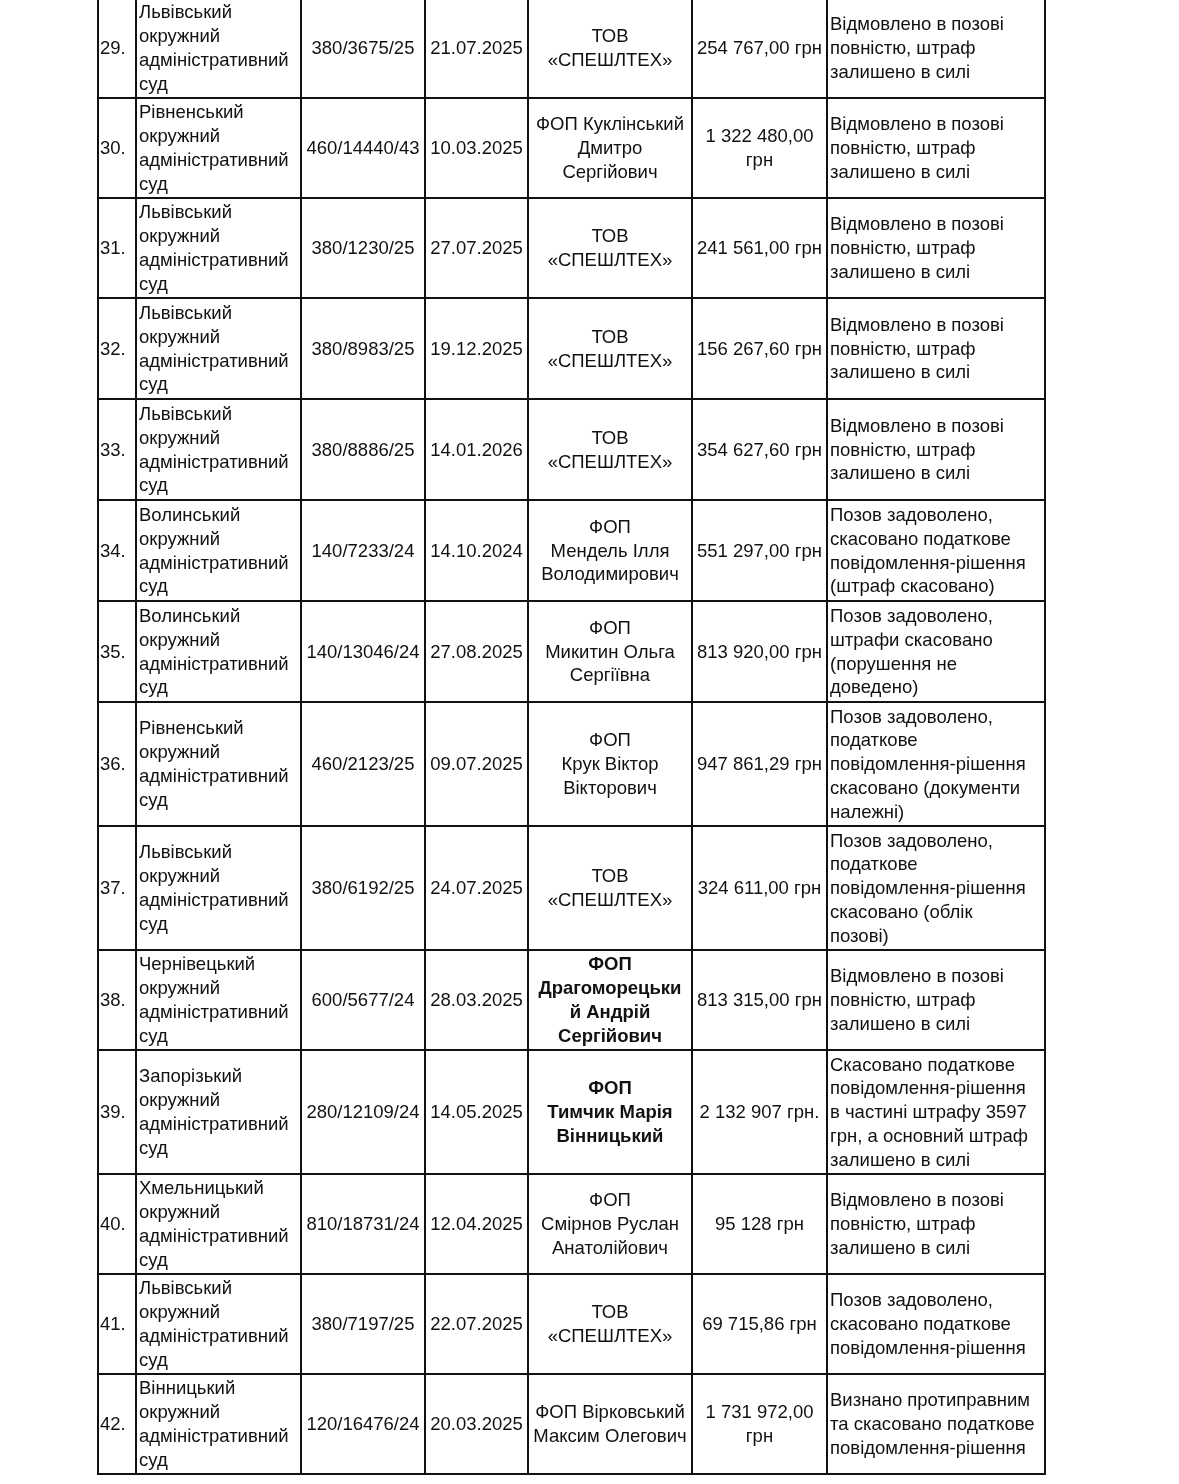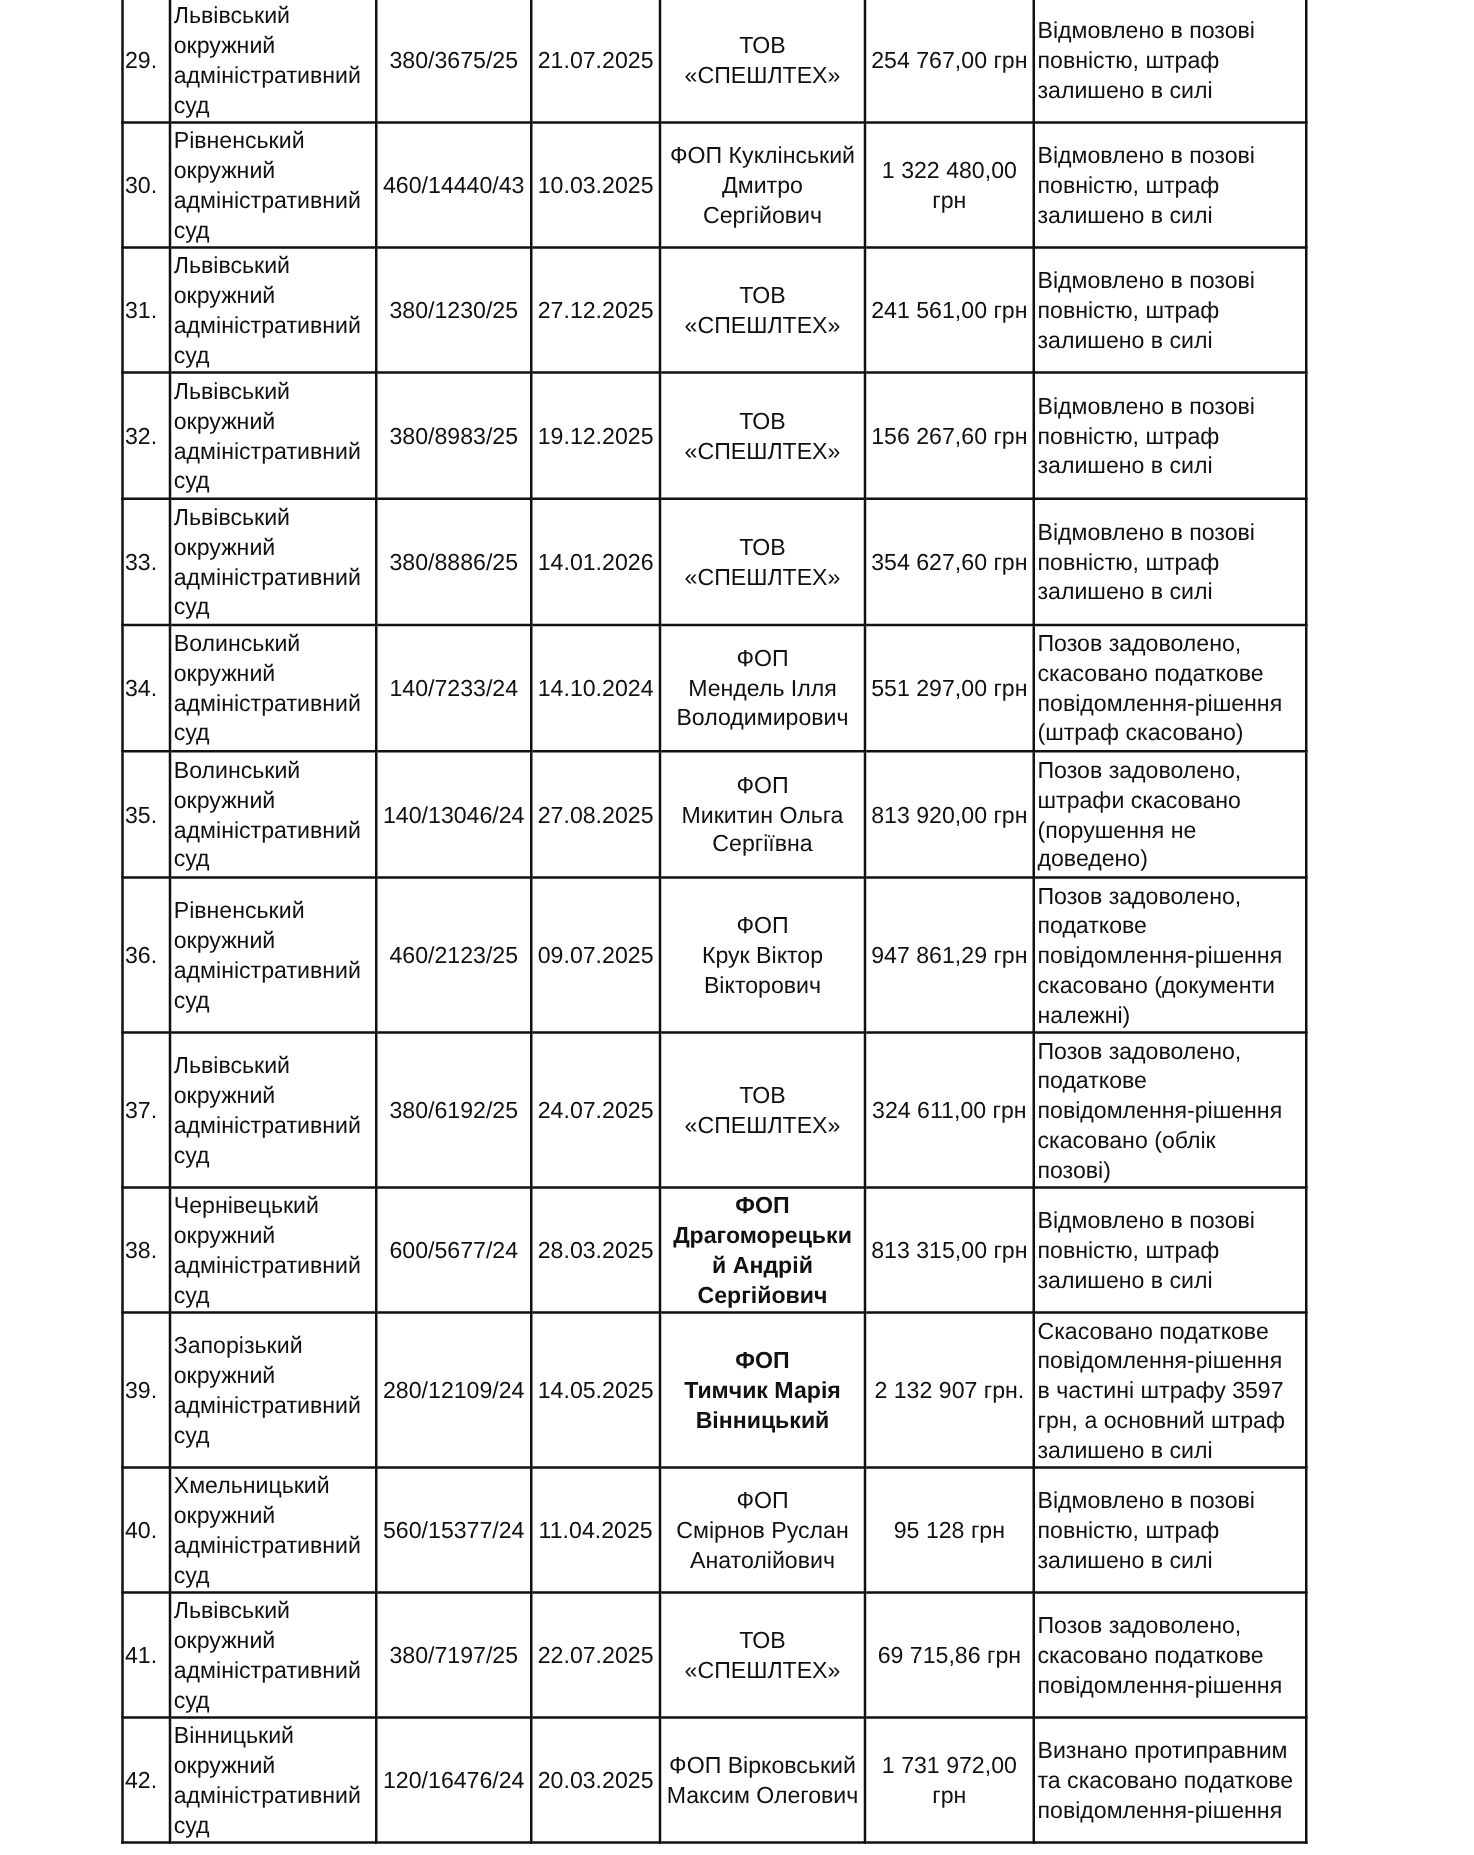--- a/index.html
+++ b/index.html
@@ -112,21 +112,21 @@
 
   <tr style="height: 100px;">
     <td class="num"><span>31.</span></td>
     <td class="court">
           <span class="line">Львівський</span>
           <span class="line">окружний</span>
           <span class="line">адміністративний</span>
           <span class="line">суд</span>
         </td>
     <td class="case"><span>380/1230/25</span></td>
-    <td class="date"><span>27.12.2025</span></td>
+    <td class="date"><span>27.07.2025</span></td>
     <td class="party">
           <span class="line">ТОВ</span>
           <span class="line">«СПЕШЛТЕХ»</span>
         </td>
     <td class="amount">
           <span class="line">241 561,00 грн</span>
         </td>
     <td class="result">
           <span class="line">Відмовлено в позові</span>
           <span class="line">повністю, штраф</span>
@@ -341,22 +341,22 @@
   </tr>
 
   <tr style="height: 100px;">
     <td class="num"><span>40.</span></td>
     <td class="court">
           <span class="line">Хмельницький</span>
           <span class="line">окружний</span>
           <span class="line">адміністративний</span>
           <span class="line">суд</span>
         </td>
-    <td class="case"><span>560/15377/24</span></td>
-    <td class="date"><span>11.04.2025</span></td>
+    <td class="case"><span>810/18731/24</span></td>
+    <td class="date"><span>12.04.2025</span></td>
     <td class="party">
           <span class="line">ФОП</span>
           <span class="line">Смірнов Руслан</span>
           <span class="line">Анатолійович</span>
         </td>
     <td class="amount">
           <span class="line">95 128 грн</span>
         </td>
     <td class="result">
           <span class="line">Відмовлено в позові</span>

